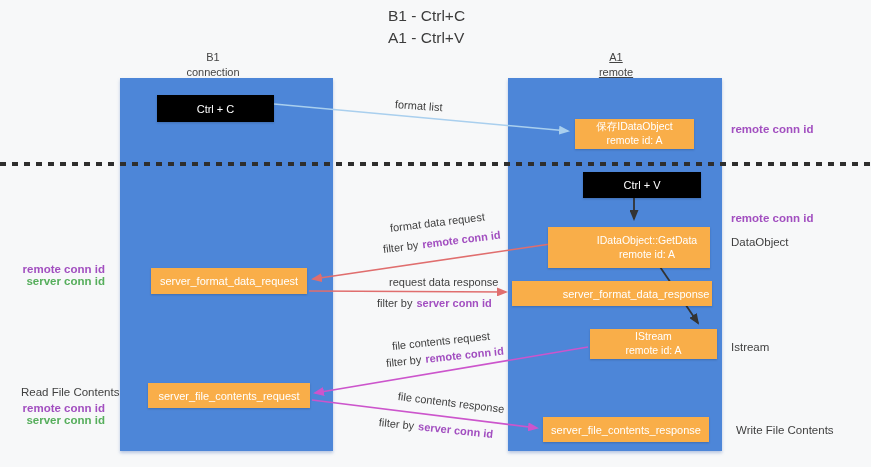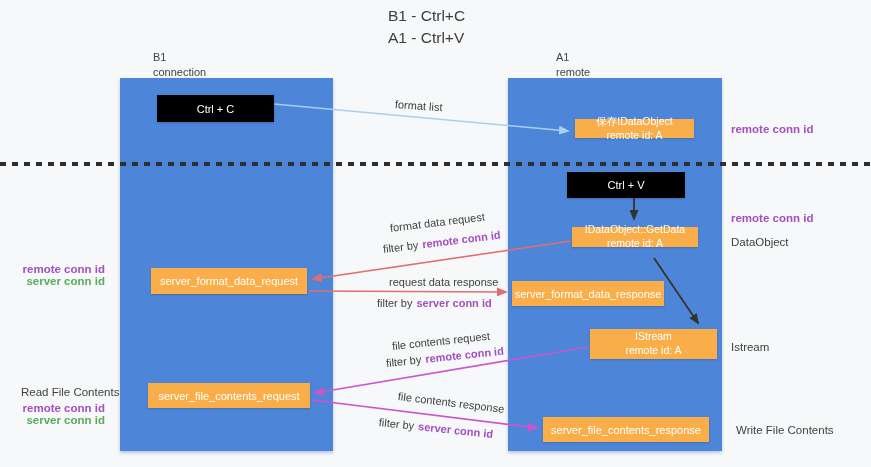--- a/index.html
+++ b/index.html
@@ -8,21 +8,21 @@
     background:#f7f8f9;
     font-family:"Liberation Sans", sans-serif;
     color:#3f3f3f;
     border-radius:15px;
   }
   .abs{position:absolute;}
   .title{
     left:388px;top:5px;font-size:15.5px;line-height:1.4;color:#3c3c3c;
   }
   .col-header{
-    font-size:11px;line-height:1.35;color:#444;text-align:left;width:120px;
+    font-size:11px;line-height:1.35;color:#444;text-align:center;width:120px;
   }
   .col{
     background:#4d86d8;
     box-shadow:0 2px 3px rgba(90,125,190,0.4);
   }
   .box{
     position:absolute;display:flex;align-items:center;justify-content:center;
     color:#fff;text-align:center;font-size:11px;white-space:nowrap;
     box-shadow:0 1px 2px rgba(0,0,0,0.18);
   }
@@ -47,21 +47,21 @@
 
   <div class="abs title">
     <div>B1 - Ctrl+C</div>
     <div>A1 - Ctrl+V</div>
   </div>
 
   <div class="abs col-header" style="left:153px;top:50px;">
     <div>B1</div>
     <div>connection</div>
   </div>
-  <div class="abs col-header" style="left:556px;top:50px;">
+  <div class="abs col-header" style="left:556px;top:50px;text-decoration:underline;">
     <div>A1</div>
     <div>remote</div>
   </div>
 
   <div class="abs col" style="left:120px;top:78px;width:213px;height:373px;"></div>
   <div class="abs col" style="left:508px;top:78px;width:214px;height:373px;"></div>
 
   <svg width="871" height="467">
     <defs>
       <marker id="m-blue" markerUnits="userSpaceOnUse" markerWidth="11" markerHeight="9" refX="9" refY="4.5" orient="auto">
@@ -92,39 +92,39 @@
 
     <line x1="588" y1="347" x2="315" y2="393" stroke="#cc55cc" stroke-width="1.6" marker-end="url(#m-magenta)"></line>
 
     <line x1="312" y1="400" x2="537" y2="428" stroke="#cc55cc" stroke-width="1.6" marker-end="url(#m-magenta)"></line>
   </svg>
 
   <div class="box green" style="left:157px;top:95px;width:117px;height:27px;">
     <span>Ctrl + C</span>
   </div>
 
-  <div class="box orange two-line" style="left:575px;top:119px;width:119px;height:19px;">
+  <div class="box orange two-line" style="left:575px;top:119px;width:119px;height:30px;">
     <span>保存IDataObject</span>
     <span>remote id: A</span>
   </div>
 
-  <div class="box green" style="left:567px;top:172px;width:118px;height:26px;">
+  <div class="box green" style="left:583px;top:172px;width:118px;height:26px;">
     <span>Ctrl + V</span>
   </div>
 
-  <div class="box orange two-line" style="left:572px;top:227px;width:126px;height:20px;">
+  <div class="box orange two-line" style="left:548px;top:227px;width:126px;height:41px;padding-left:36px;">
     <span>IDataObject::GetData</span>
     <span>remote id: A</span>
   </div>
 
   <div class="box orange" style="left:151px;top:268px;width:156px;height:26px;text-align:center;">
     <span>server_format_data_request</span>
   </div>
 
-  <div class="box orange" style="left:512px;top:281px;width:152px;height:25px;">
+  <div class="box orange" style="left:512px;top:281px;width:152px;height:25px;padding-left:48px;">
     <span>server_format_data_response</span>
   </div>
 
   <div class="box orange two-line" style="left:590px;top:329px;width:127px;height:30px;">
     <span>IStream</span>
     <span>remote id: A</span>
   </div>
 
   <div class="box orange" style="left:148px;top:383px;width:162px;height:25px;">
     <span>server_file_contents_request</span>

